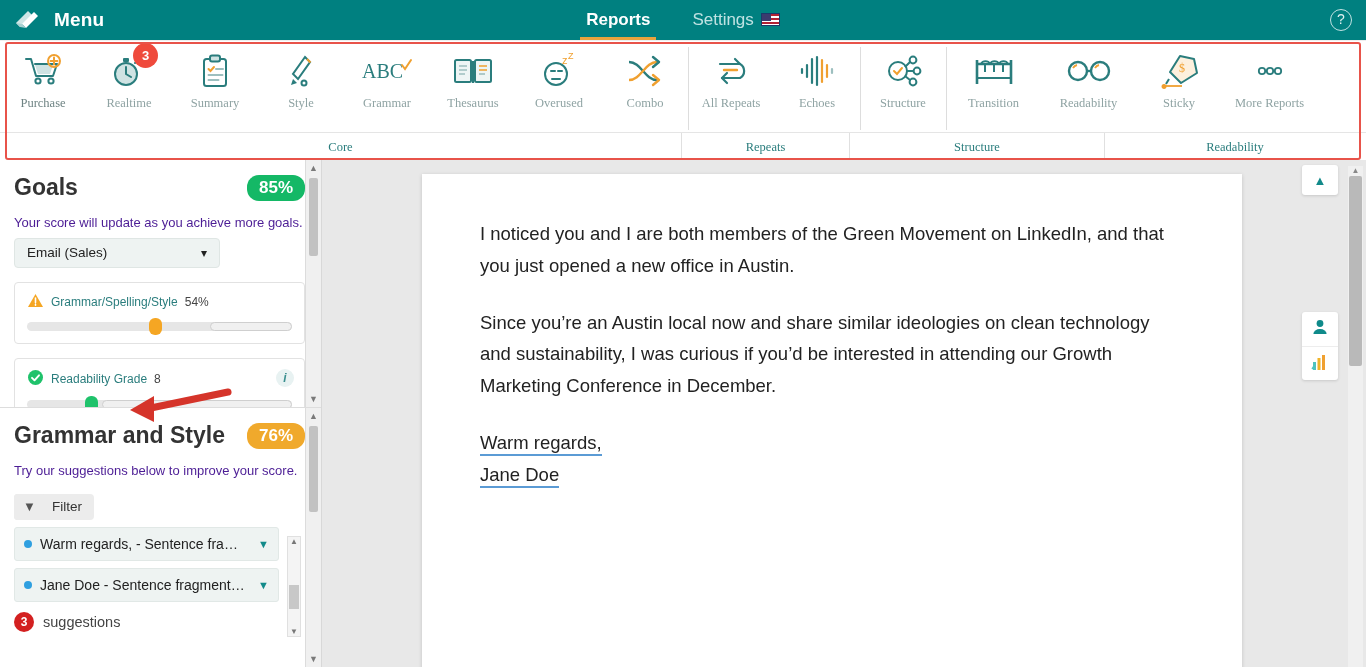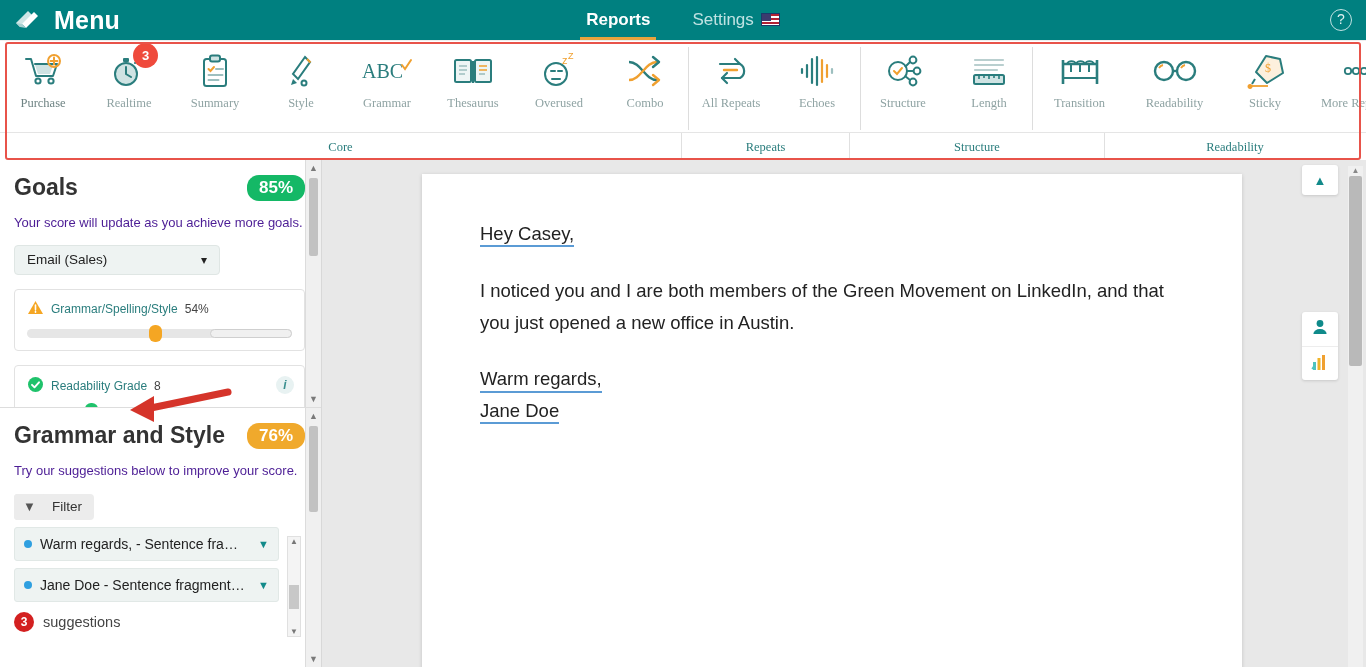--- a/index.html
+++ b/index.html
@@ -11,21 +11,21 @@
   }
 
   
   .topbar {
     height: 40px; background: #008080; position: relative;
     display: flex; align-items: center;
   }
   .brand { display: flex; align-items: center; gap: 12px; padding-left: 14px; }
   .brand-logo { width: 28px; height: 24px; }
   .brand-label {
-    color: #ffffff; font-size: 25px; font-weight: bold; letter-spacing: .2px; text-align: center;
+    color: #ffffff; font-size: 19px; font-weight: bold; letter-spacing: .2px; text-align: center;
   }
   .topnav {
     position: absolute; left: 0; right: 0; top: 0; height: 40px;
     display: flex; align-items: center; justify-content: center; gap: 30px;
   }
   .topnav-item {
     color: #bfe2e2; font-size: 17px; height: 40px; line-height: 40px;
     padding: 0 6px; position: relative; cursor: pointer;
   }
   .topnav-item.active { color: #ffffff; font-weight: bold; }
@@ -111,21 +111,21 @@
   .panel-title { font-size: 23px; color: #333; font-weight: bold; }
   .pill {
     color: #fff; font-size: 17px; font-weight: bold; border-radius: 12px;
     padding: 3px 12px;
   }
   .pill.green { background: #14b866; }
   .pill.orange { background: #f0a92c; }
   .panel-sub { font-size: 13px; color: #4c1d95; margin-top: 13px; line-height: 1.35; }
 
   .select-box {
-    margin-top: 13px; height: 30px; background: #eef3f2; border: 1px solid #dfe6e4;
+    margin-top: 6px; height: 30px; background: #eef3f2; border: 1px solid #dfe6e4;
     border-radius: 4px; display: flex; align-items: center; justify-content: space-between;
     padding: 0 12px; cursor: pointer; width: 206px;
   }
   .select-value { font-size: 13.5px; color: #222; }
   .chev { font-size: 12px; color: #222; }
 
   .goal-card {
     margin-top: 14px; border: 1px solid #e2e2e2; border-radius: 4px;
     padding: 10px 12px 12px 12px; position: relative;
   }
@@ -423,30 +423,20 @@
             <path d="M12 18 l3 3 l5 -6" stroke="#f0a030" stroke-width="2" fill="none" stroke-linecap="round"></path>
             <circle cx="31" cy="7" r="3.4" fill="none" stroke="#2a7d7d" stroke-width="2"></circle>
             <circle cx="35" cy="18" r="3.4" fill="none" stroke="#2a7d7d" stroke-width="2"></circle>
             <circle cx="31" cy="29" r="3.4" fill="none" stroke="#2a7d7d" stroke-width="2"></circle>
             <path d="M23 14 l5 -5 M25 18 h6 M23 23 l5 4" stroke="#2a7d7d" stroke-width="2"></path>
           </svg>
         </div>
         <div class="tool-label">Structure</div>
       </div>
 
-      <div class="tool">
-        <div class="tool-ico">
-          <svg width="42" height="34" viewBox="0 0 42 34">
-            <path d="M7 6 h28 M7 11 h28 M7 16 h22" stroke="#b9cfcf" stroke-width="2.2" stroke-linecap="round"></path>
-            <rect x="6" y="21" width="30" height="9" rx="1.5" fill="#cfe3e3" stroke="#2a7d7d" stroke-width="2"></rect>
-            <path d="M11 21 v4 M16 21 v3 M21 21 v4 M26 21 v3 M31 21 v4" stroke="#2a7d7d" stroke-width="1.6"></path>
-          </svg>
-        </div>
-        <div class="tool-label">Length</div>
-      </div>
     </div>
 
     <div class="ribbon-group">
       <div class="tool wide">
         <div class="tool-ico">
           <svg width="44" height="34" viewBox="0 0 44 34">
             <path d="M5 10 h34" stroke="#2a7d7d" stroke-width="2.4"></path>
             <path d="M5 6 v24 M39 6 v24" stroke="#2a7d7d" stroke-width="2.6"></path>
             <path d="M13 10 v8 M22 10 v8 M31 10 v8" stroke="#2a7d7d" stroke-width="2"></path>
             <path d="M9 10 a5 5 0 0 1 9 0 M18 10 a5 5 0 0 1 9 0 M27 10 a5 5 0 0 1 9 0" fill="none" stroke="#2a7d7d" stroke-width="1.8"></path>
@@ -624,24 +614,22 @@
     <svg class="arrow" style="left:110px;top:228px;" width="122" height="36">
       <path d="M118 4 L34 22 L44 10 L22 22 L44 32 L34 22" fill="#d5342a"></path>
       <path d="M118 4 L36 21" stroke="#d5342a" stroke-width="7" stroke-linecap="round"></path>
       <path d="M44 8 L20 22 L44 34 Z" fill="#d5342a"></path>
     </svg>
 
   </div>
 
   <div class="canvas">
     <div class="page">
-      <p class="doc-p">
-        <span class="u-blue">Hey Casey,</span>
-      </p>
       <p class="doc-p">I noticed you and I are both members of the Green Movement on LinkedIn, and that you just opened a new office in Austin.</p>
+      <p class="doc-p">Since you’re an Austin local now and share similar ideologies on clean technology and sustainability, I was curious if you’d be interested in attending our Growth Marketing Conference in December.</p>
       <p class="doc-p" style="margin-bottom:0">
         <span class="u-blue">Warm regards,</span><br>
         <span class="u-blue">Jane Doe</span>
       </p>
     </div>
   </div>
 
   <div class="rail">
     <div class="rail-collapse">
       <span>▲</span>

